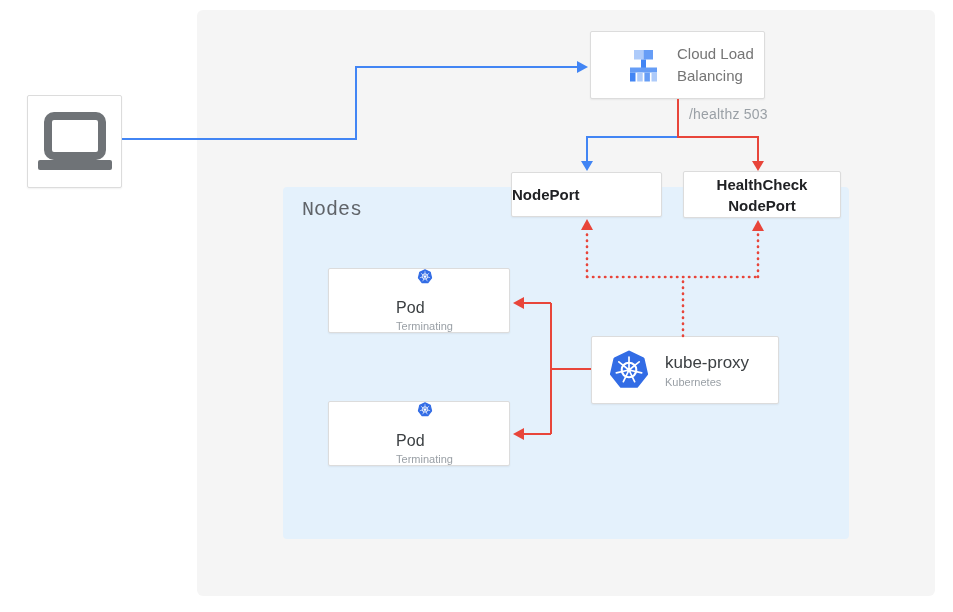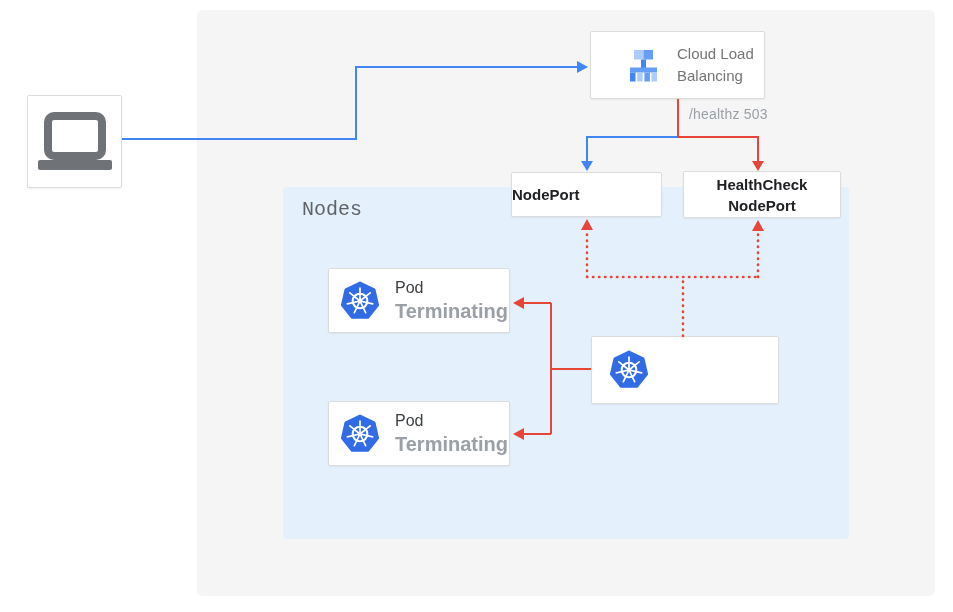--- a/index.html
+++ b/index.html
@@ -16,25 +16,25 @@
         align-items:center;justify-content:center;}
   .clb-card{left:590px;top:31px;width:175px;height:68px;display:flex;
         align-items:center;gap:14px;padding-left:32px;}
   .clb-text{font-size:15px;line-height:22px;color:var(--text-muted,#757575);width:86px;}
   .nodeport-box{left:511px;top:172px;width:151px;height:45px;display:flex;align-items:center;
         justify-content:flex-start;font-weight:bold;font-size:15px;color:var(--text-bold,#202124);}
   .hc-box{left:683px;top:171px;width:158px;height:47px;display:flex;align-items:center;
         justify-content:center;text-align:center;font-weight:bold;font-size:15px;
         line-height:21px;color:var(--text-bold,#202124);}
   .hc-box span{display:block;width:112px;}
-  .pod-card{width:182px;height:65px;display:flex;align-items:center;gap:15px;padding-left:11px;}
+  .pod-card{width:182px;height:65px;display:flex;align-items:center;gap:15px;padding-left:11px;flex-direction:column;}
   .pod1{left:328px;top:268px;}
   .pod2{left:328px;top:401px;}
   .entity-title{font-size:16px;color:var(--text-primary,#3c4043);}
-  .entity-sub{font-size:20px;color:var(--text-secondary,#9aa0a6);margin-top:3px;font-weight:bold;}
+  .entity-sub{font-size:11px;color:var(--text-secondary,#9aa0a6);margin-top:3px;}
   .kp-card{left:591px;top:336px;width:188px;height:68px;display:flex;align-items:center;
         gap:16px;padding-left:17px;}
   .kp-title{font-size:17px;color:var(--text-primary,#3c4043);}
   .healthz{position:absolute;left:689px;top:106px;font-size:14px;font-weight:normal;
         color:var(--text-secondary,#9aa0a6);letter-spacing:.2px;}
   .wires{position:absolute;left:0;top:0;pointer-events:none;}
   .wire-blue{stroke:var(--blue,#4285f4);stroke-width:2;fill:none;}
   .wire-red{stroke:var(--red,#ea4335);stroke-width:2;fill:none;}
   .wire-red-dot{stroke:var(--red,#ea4335);stroke-width:2.6;fill:none;
         stroke-dasharray:0.4 5.6;stroke-linecap:round;}
@@ -120,20 +120,24 @@
     <div>
       <div class="entity-title">Pod</div>
       <div class="entity-sub">Terminating</div>
     </div>
   </div>
 
   <div class="card kp-card">
     <svg width="40" height="40">
       <use href="#k8s-icon"></use>
     </svg>
+    <div>
+      <div class="kp-title">kube-proxy</div>
+      <div class="entity-sub">Kubernetes</div>
+    </div>
   </div>
 
   <svg class="wires" width="953" height="612" viewBox="0 0 953 612">
 
     <path class="wire-blue" d="M122 139 H356 V67 H577"></path>
     <polygon class="head-blue" points="577,61 577,73 588,67"></polygon>
 
     <path class="wire-blue" d="M678 137 H587 V161"></path>
     <polygon class="head-blue" points="581,161 593,161 587,171"></polygon>
 

